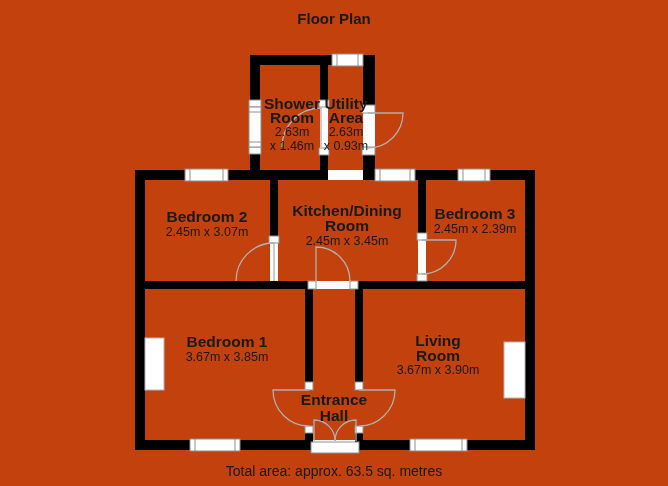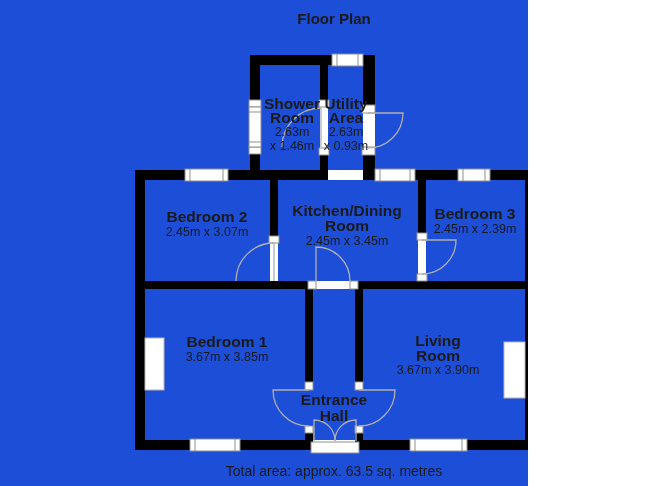--- a/index.html
+++ b/index.html
@@ -1,16 +1,16 @@
 <!DOCTYPE html>
 <html><head>
 <meta charset="utf-8">
 <style>
   html,body{margin:0;padding:0;background:#ffffff;}
-  .stage{position:relative;width:528px;height:486px;background:#1d4ed8;overflow:hidden;
+  .stage{position:relative;width:668px;height:486px;background:#c2410c;overflow:hidden;
          font-family:"Liberation Sans",sans-serif;}
   svg{display:block}
   .wall{fill:#000000;stroke:none}
   .gap{fill:#ffffff;stroke:none}
   .cap{fill:#ffffff;stroke:#8f8f8f;stroke-width:1}
   .win{fill:#ffffff;stroke:#8f8f8f;stroke-width:1}
   .wtick{stroke:#8f8f8f;stroke-width:1}
   .feature{fill:#ffffff;stroke:#b5b5b5;stroke-width:1}
   .door{fill:none;stroke:#b0b0b0;stroke-width:1.3}
   .t-title{font-weight:bold;font-size:15px;fill:#1a1a1a;text-anchor:middle}

